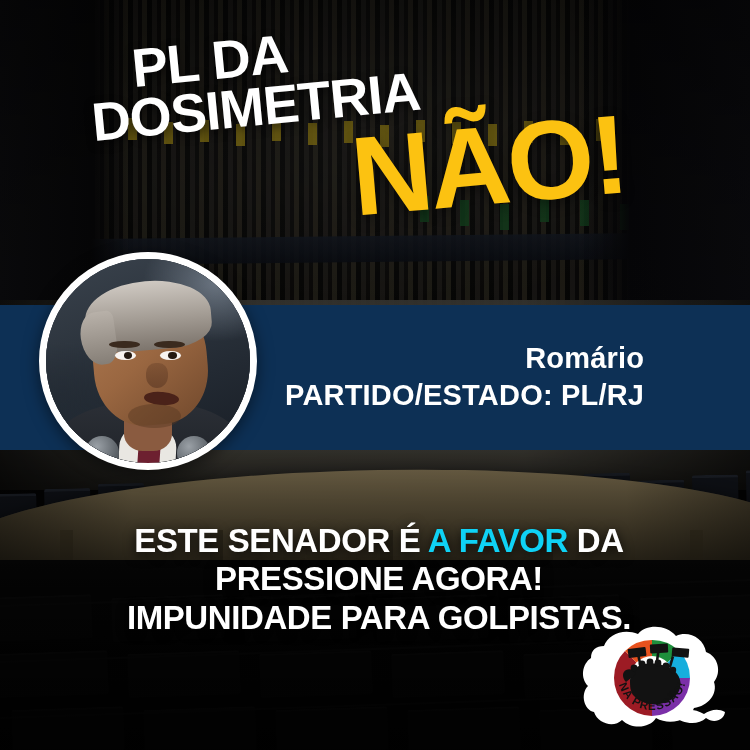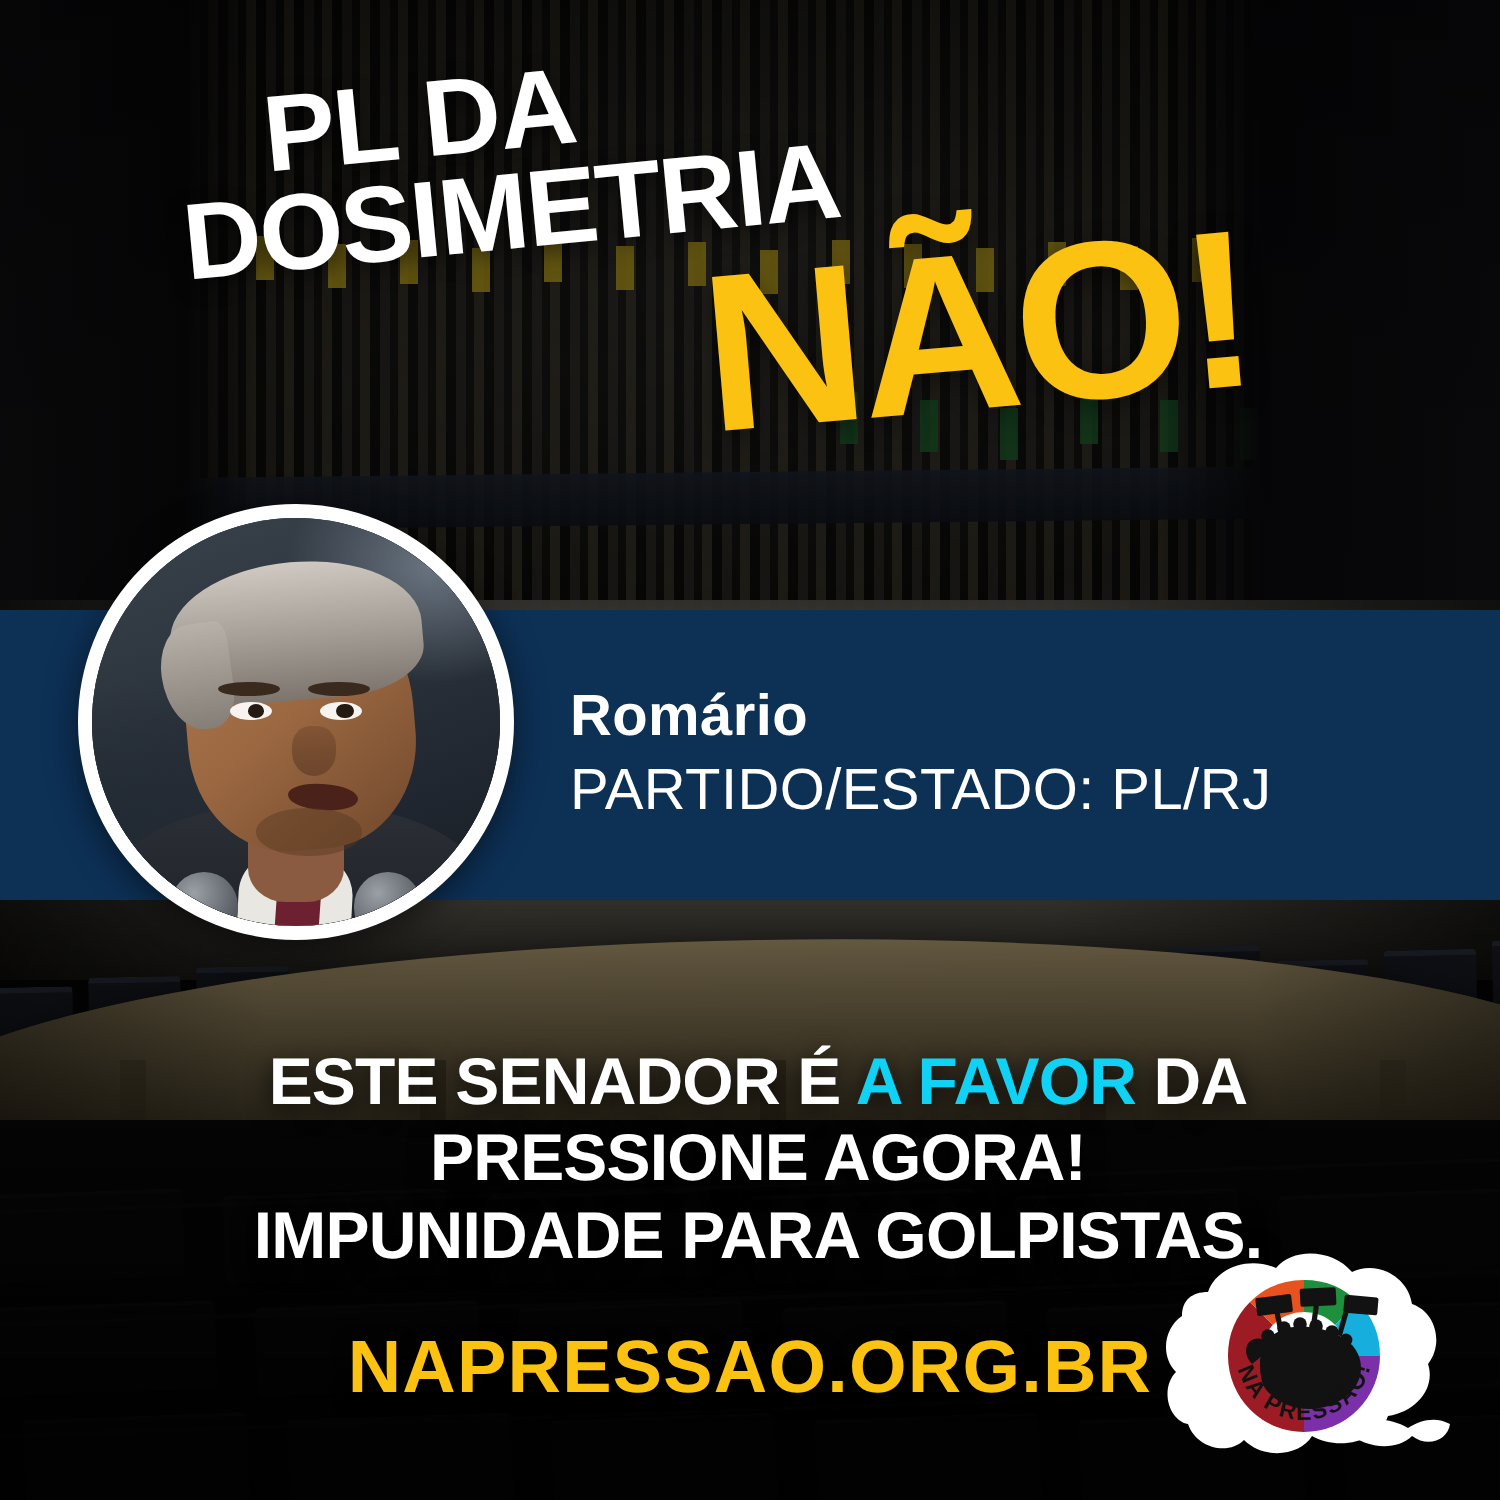--- a/index.html
+++ b/index.html
@@ -118,27 +118,28 @@
     font-size:112px;font-weight:800;letter-spacing:-3px;
     line-height:.9;white-space:nowrap;
     transform:rotate(-5deg);transform-origin:left center;
     text-shadow:0 4px 14px rgba(0,0,0,.45);
   }
 
   
   .banner{
     position:absolute;left:0;top:305px;width:100%;height:145px;
     background:#0D3055;
+    text-align:right;
   }
   .banner-text{
     position:absolute;left:285px;top:50%;transform:translateY(-50%);
     color:#fff;
   }
   .banner-name{font-size:29px;font-weight:700;line-height:1.3;letter-spacing:.2px;}
-  .banner-party{font-size:29px;font-weight:400;line-height:1.3;
+  .banner-party{font-size:29px;font-weight:700;line-height:1.3;
     text-transform:uppercase;letter-spacing:.2px;}
 
   
   .portrait{
     position:absolute;left:39px;top:252px;width:218px;height:218px;
     border-radius:50%;
     border:7px solid #ffffff;
     overflow:hidden;
     background:#2e3742;
     box-shadow:0 4px 16px rgba(0,0,0,.5);
@@ -343,21 +344,20 @@
       <div class="ph-mic" style="left:64%"></div>
     </div>
   </div>
 
   <div class="message">
     <div><span>ESTE SENADOR É </span><span class="hi">A FAVOR</span><span> DA</span></div>
     <div>PRESSIONE AGORA!</div>
     <div>IMPUNIDADE PARA GOLPISTAS.</div>
   </div>
 
-  <div class="url">NAPRESSAO.ORG.BR</div>
 
   <div class="logo">
     <svg viewBox="0 0 148 122" xmlns="http://www.w3.org/2000/svg">
 
       <g>
         <path fill="#ffffff" d="M13,38 C4,44 2,58 10,66 C2,74 6,90 16,92 C20,104 36,108 44,100
           C54,110 72,108 78,98 C92,106 112,100 116,88 C130,86 140,74 136,62
           C144,52 140,36 128,32 C126,18 110,10 98,16 C88,4 68,4 60,14
           C46,8 30,14 26,26 C18,26 13,30 13,38 Z"></path>
         <path fill="#ffffff" d="M96,96 C104,104 120,106 128,98 C136,104 146,100 147,92

